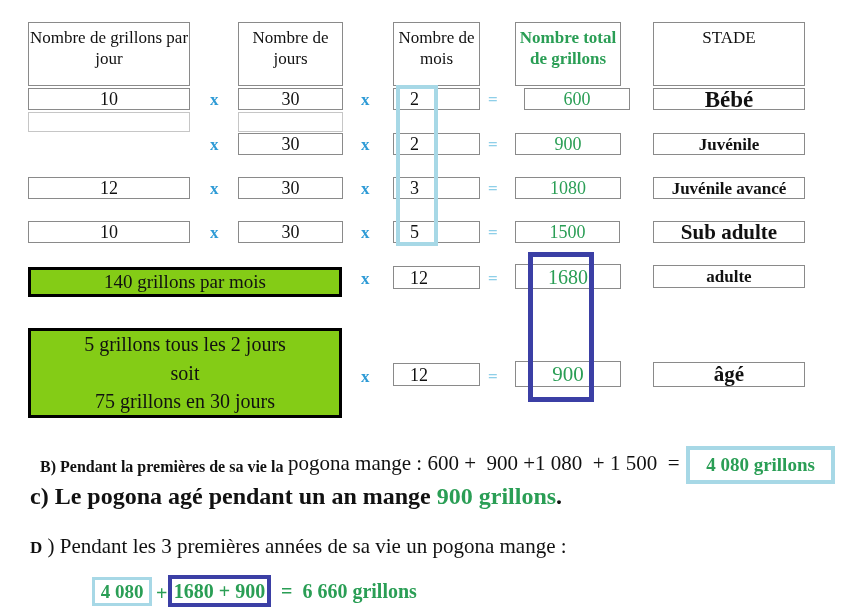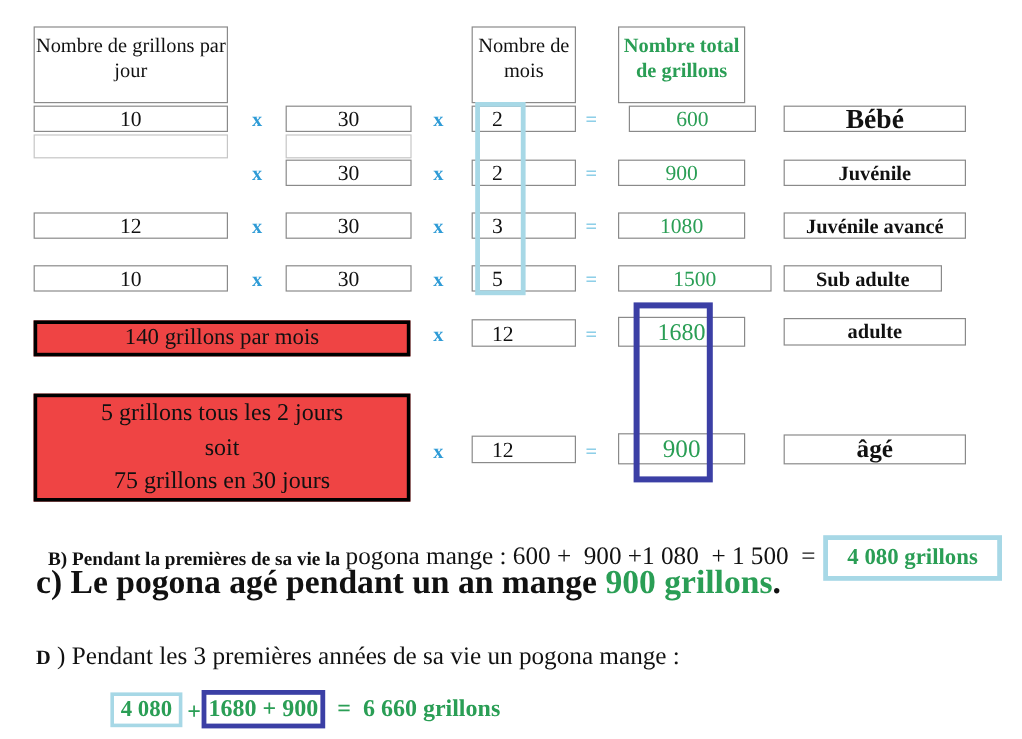--- a/index.html
+++ b/index.html
@@ -15,41 +15,43 @@
     align-items:flex-start;padding-top:4px;text-align:center;font-size:17px;line-height:1.25;
   }
   .spacer{border-color:#c6c6c6;}
   .months-cell{justify-content:flex-start;padding-left:16px;}
   .green{color:var(--green);}
   .bold{font-weight:bold;}
   .op{position:absolute;font-weight:bold;font-size:17px;line-height:1;}
   .x-op{color:var(--multiply-blue);}
   .eq-op{color:var(--equals-cyan);}
   .thickbox{
-    position:absolute;box-sizing:border-box;border:3px solid #000;background:#ef4444;
+    position:absolute;box-sizing:border-box;border:3px solid #000;background:#84cc16;
     display:flex;flex-direction:column;align-items:center;justify-content:center;text-align:center;
   }
   .overlay{position:absolute;box-sizing:border-box;background:transparent;pointer-events:none;}
   .cyan-overlay{border:4px solid var(--highlight-cyan);}
   .blue-overlay{border:5px solid var(--highlight-blue);}
   .anstext{position:absolute;line-height:1.15;white-space:nowrap;}
   .pre{white-space:pre;}
   .ansbox{
     position:absolute;box-sizing:border-box;display:flex;align-items:center;justify-content:center;
     background:#fff;font-weight:bold;color:var(--green);
   }
 </style>
 </head>
 <body>
 
 <div class="page">
 
   <div class="cell header" style="left:28px;top:22px;width:162px;height:64px">Nombre de grillons par jour</div>
+  <div class="cell header" style="left:238px;top:22px;width:105px;height:64px">Nombre de jours</div>
   <div class="cell header" style="left:393px;top:22px;width:87px;height:64px">Nombre de mois</div>
   <div class="cell header green bold" style="left:515px;top:22px;width:106px;height:64px">Nombre total de grillons</div>
+  <div class="cell header" style="left:653px;top:22px;width:152px;height:64px">STADE</div>
 
   <div class="cell" style="left:28px;top:88px;width:162px;height:22px">10</div>
   <span class="op x-op" style="left:210px;top:91px">x</span>
   <div class="cell" style="left:238px;top:88px;width:105px;height:22px">30</div>
   <span class="op x-op" style="left:361px;top:91px">x</span>
   <div class="cell months-cell" style="left:393px;top:88px;width:87px;height:22px">2</div>
   <span class="op eq-op" style="left:488px;top:91px">=</span>
   <div class="cell green" style="left:524px;top:88px;width:106px;height:22px">600</div>
   <div class="cell bold" style="left:653px;top:88px;width:152px;height:22px;font-size:23px">Bébé</div>
 
@@ -72,22 +74,22 @@
   <span class="op eq-op" style="left:488px;top:180px">=</span>
   <div class="cell green" style="left:515px;top:177px;width:106px;height:22px">1080</div>
   <div class="cell bold" style="left:653px;top:177px;width:152px;height:22px;font-size:17px">Juvénile avancé</div>
 
   <div class="cell" style="left:28px;top:221px;width:162px;height:22px">10</div>
   <span class="op x-op" style="left:210px;top:224px">x</span>
   <div class="cell" style="left:238px;top:221px;width:105px;height:22px">30</div>
   <span class="op x-op" style="left:361px;top:224px">x</span>
   <div class="cell months-cell" style="left:393px;top:221px;width:87px;height:22px">5</div>
   <span class="op eq-op" style="left:488px;top:224px">=</span>
-  <div class="cell green" style="left:515px;top:221px;width:128px;height:22px">1500</div>
-  <div class="cell bold" style="left:653px;top:221px;width:132px;height:22px;font-size:17px">Sub adulte</div>
+  <div class="cell green" style="left:515px;top:221px;width:105px;height:22px">1500</div>
+  <div class="cell bold" style="left:653px;top:221px;width:152px;height:22px;font-size:21px">Sub adulte</div>
 
   <div class="thickbox" style="left:28px;top:267px;width:314px;height:30px;font-size:19px">140 grillons par mois</div>
   <span class="op x-op" style="left:361px;top:270px">x</span>
   <div class="cell months-cell" style="left:393px;top:266px;width:87px;height:23px">12</div>
   <span class="op eq-op" style="left:488px;top:270px">=</span>
   <div class="cell green" style="left:515px;top:264px;width:106px;height:25px;font-size:20px">1680</div>
   <div class="cell bold" style="left:653px;top:265px;width:152px;height:23px;font-size:17px">adulte</div>
 
   <div class="thickbox" style="left:28px;top:328px;width:314px;height:90px;font-size:20px;line-height:1.42">
     <div>5 grillons tous les 2 jours</div>
@@ -100,21 +102,21 @@
   <div class="cell green" style="left:515px;top:361px;width:106px;height:26px;font-size:21px">900</div>
   <div class="cell bold" style="left:653px;top:362px;width:152px;height:25px;font-size:21px">âgé</div>
 
   <div class="overlay cyan-overlay" style="left:396px;top:85px;width:42px;height:161px"></div>
   <div class="overlay blue-overlay" style="left:528px;top:252px;width:66px;height:150px"></div>
 
   <div class="anstext bold" style="left:40px;top:458px;font-size:16px">B) Pendant la premières de sa vie la</div>
   <div class="anstext pre" style="left:288px;top:451px;font-size:21px">pogona mange : 600 +  900 +1 080  + 1 500  =</div>
   <div class="ansbox" style="left:686px;top:446px;width:149px;height:38px;border:4px solid var(--highlight-cyan);font-size:19px">4 080 grillons</div>
 
-  <div class="anstext bold" style="left:30px;top:470px;font-size:28px">
+  <div class="anstext bold" style="left:30px;top:483px;font-size:24px">
     <span>c) Le pogona agé pendant un an mange </span><span class="green">900 grillons</span><span>.</span>
   </div>
 
   <div class="anstext" style="left:30px;top:534px;font-size:21px">
     <span class="bold" style="font-size:17px">D</span><span> ) Pendant les 3 premières années de sa vie un pogona mange :</span>
   </div>
 
   <div class="ansbox" style="left:92px;top:577px;width:60px;height:29px;border:3px solid var(--highlight-cyan);font-size:19px">4 080</div>
   <div class="anstext bold green" style="left:156px;top:582px;font-size:20px">+</div>
   <div class="ansbox" style="left:168px;top:575px;width:103px;height:32px;border:4px solid var(--highlight-blue);font-size:20px">1680 + 900</div>

